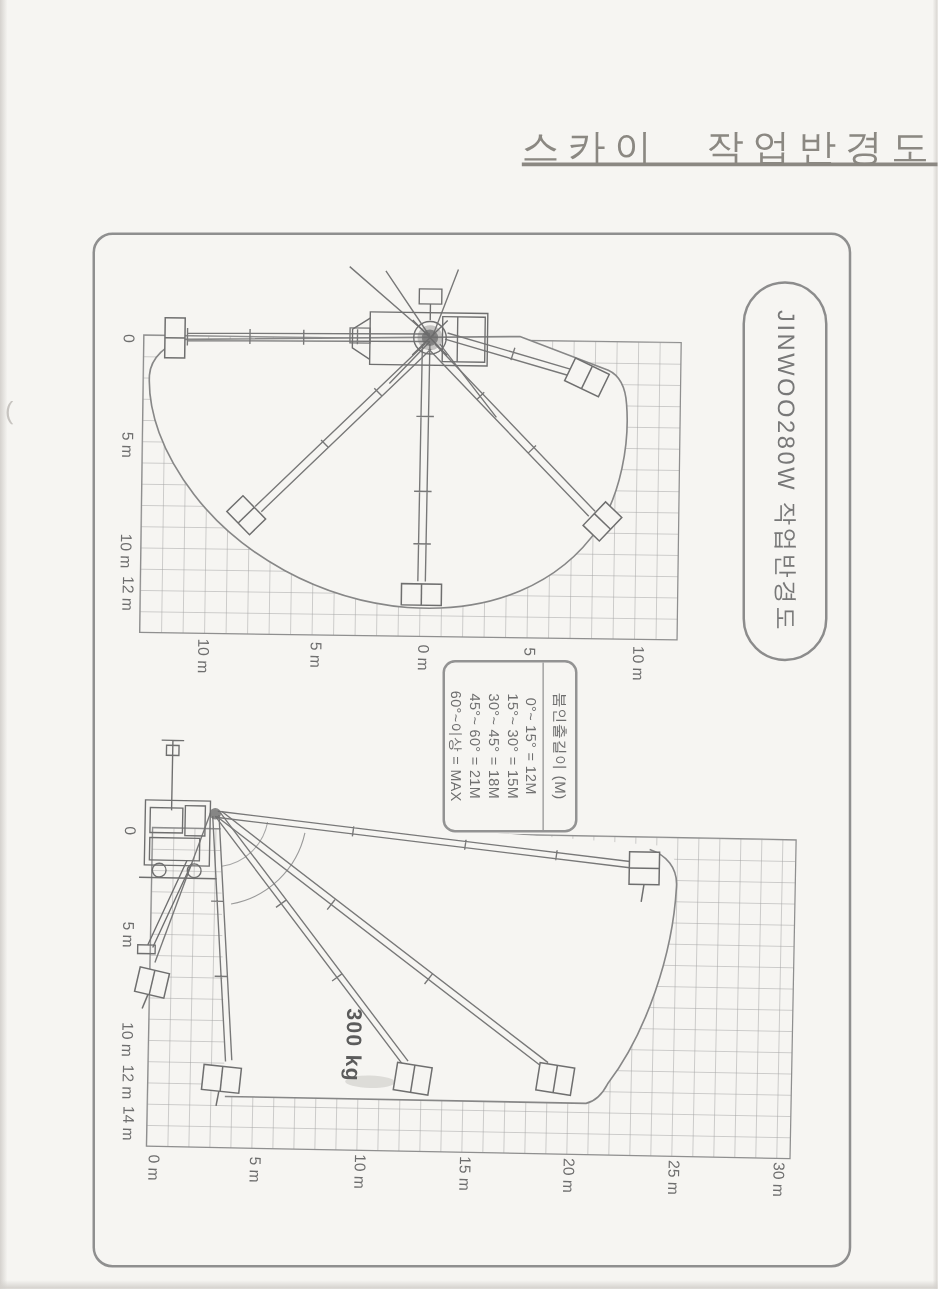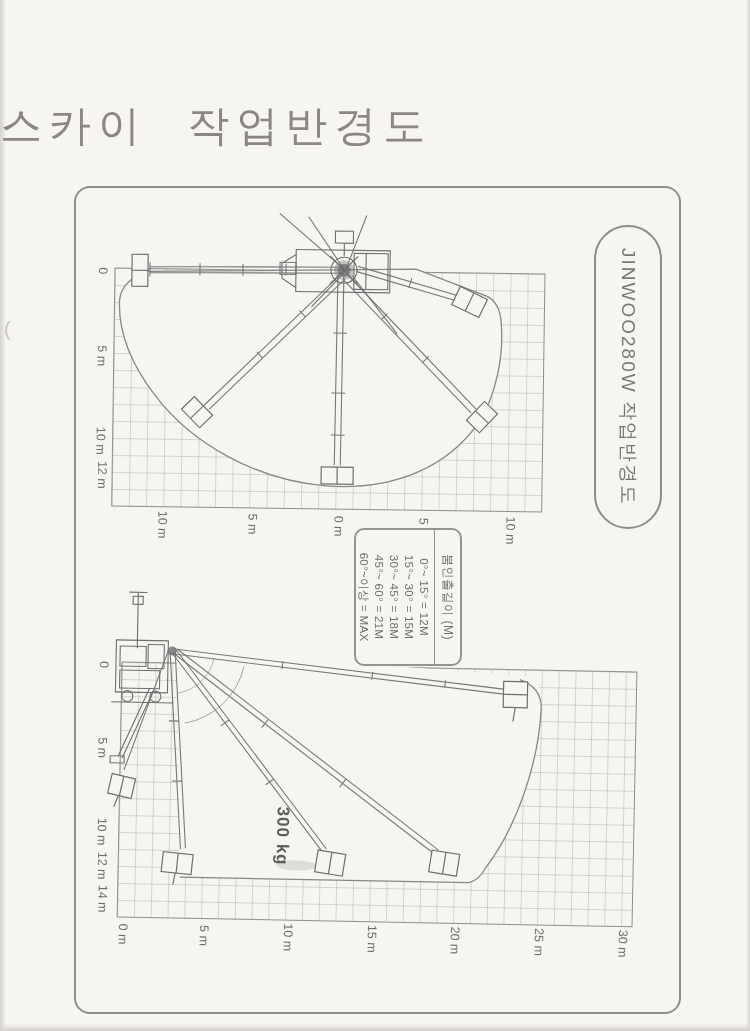--- a/index.html
+++ b/index.html
@@ -14,25 +14,26 @@
   .edge-left{position:absolute;left:0;top:0;width:6px;height:1031px;
     background:linear-gradient(90deg,#d5d2ce,rgba(214,211,207,0));}
   .edge-right{position:absolute;right:0;top:0;width:4px;height:1031px;
     background:linear-gradient(270deg,#d8d5d1,rgba(216,213,209,0));}
   .edge-bottom{position:absolute;left:0;bottom:0;width:750px;height:7px;
     background:linear-gradient(0deg,#d3d0cc,rgba(211,208,204,0));}
   .pen-mark{position:absolute;left:4px;top:318px;color:#c7c4c0;font-size:20px;}
 
   .title{
     position:absolute;left:0;top:98px;width:750px;
-    text-align:left;
+    text-align:right;
     font-family:"DejaVu Serif","Liberation Serif",serif;
-    font-size:42px;color:#8b8882;
+    font-size:30px;color:#8b8882;
     letter-spacing:7px;word-spacing:20px;
     font-weight:500;
+    text-decoration:underline;
   }
   .figure-border{
     position:absolute;left:74px;top:186px;width:603px;height:824px;
     border:2px solid #8f8f8f;border-radius:16px;
   }
   
   .side-label{
     position:absolute;left:476px;top:343px;width:304px;height:68px;
     transform:rotate(90deg);
     border:2px solid #8c8c8c;border-radius:34px;

